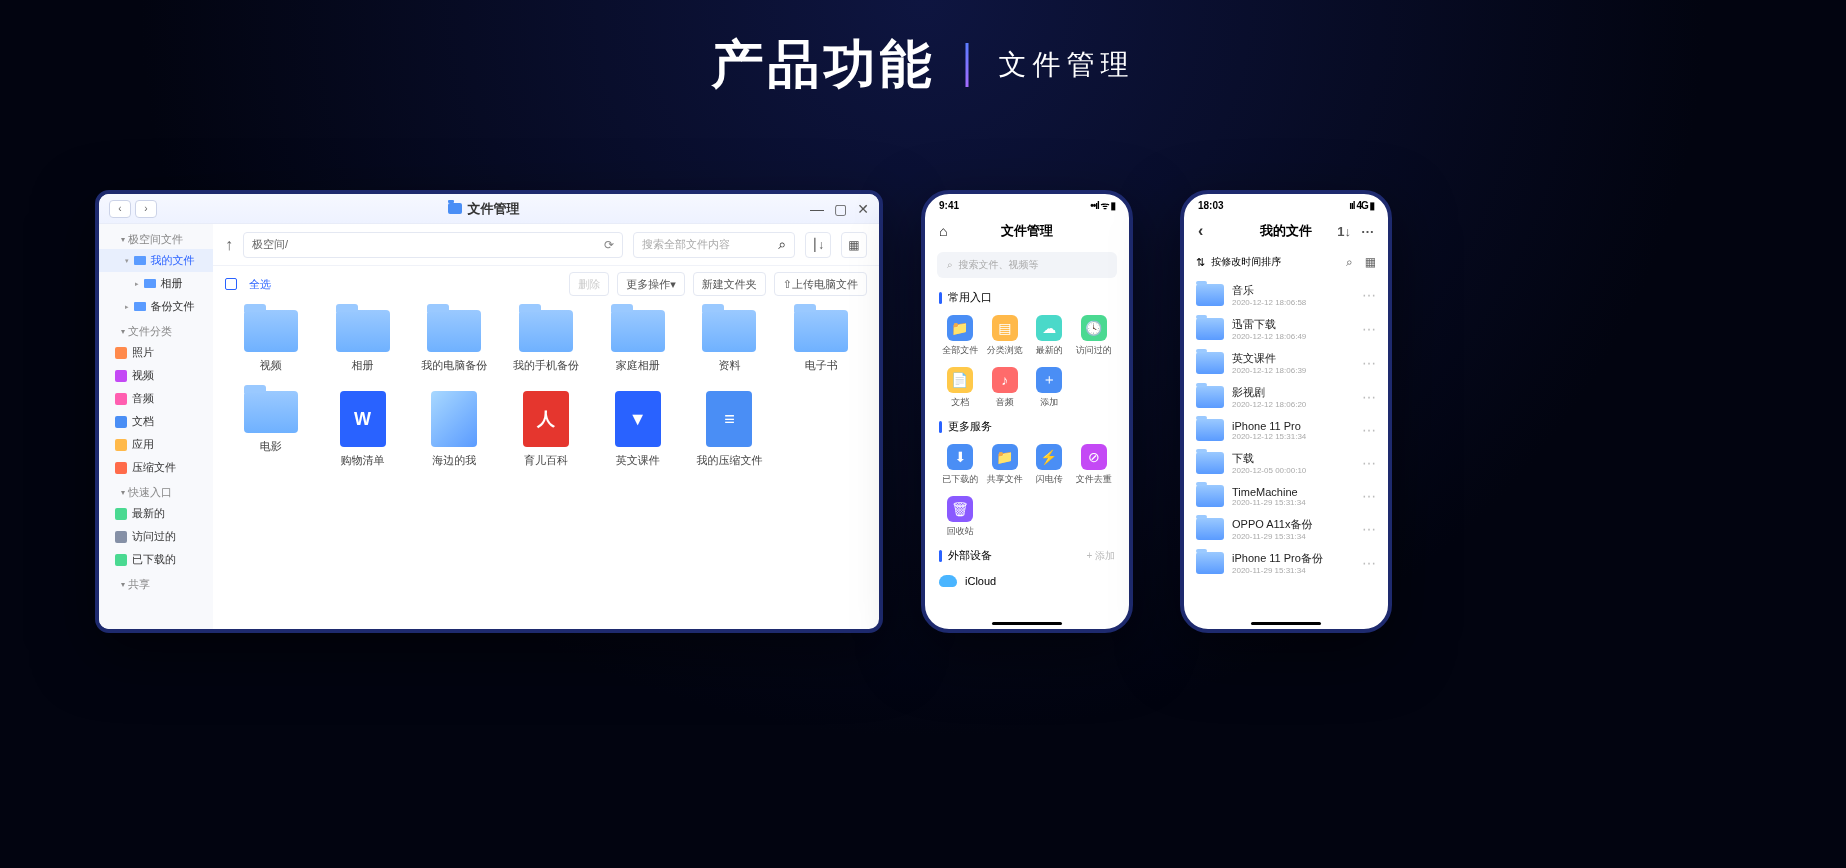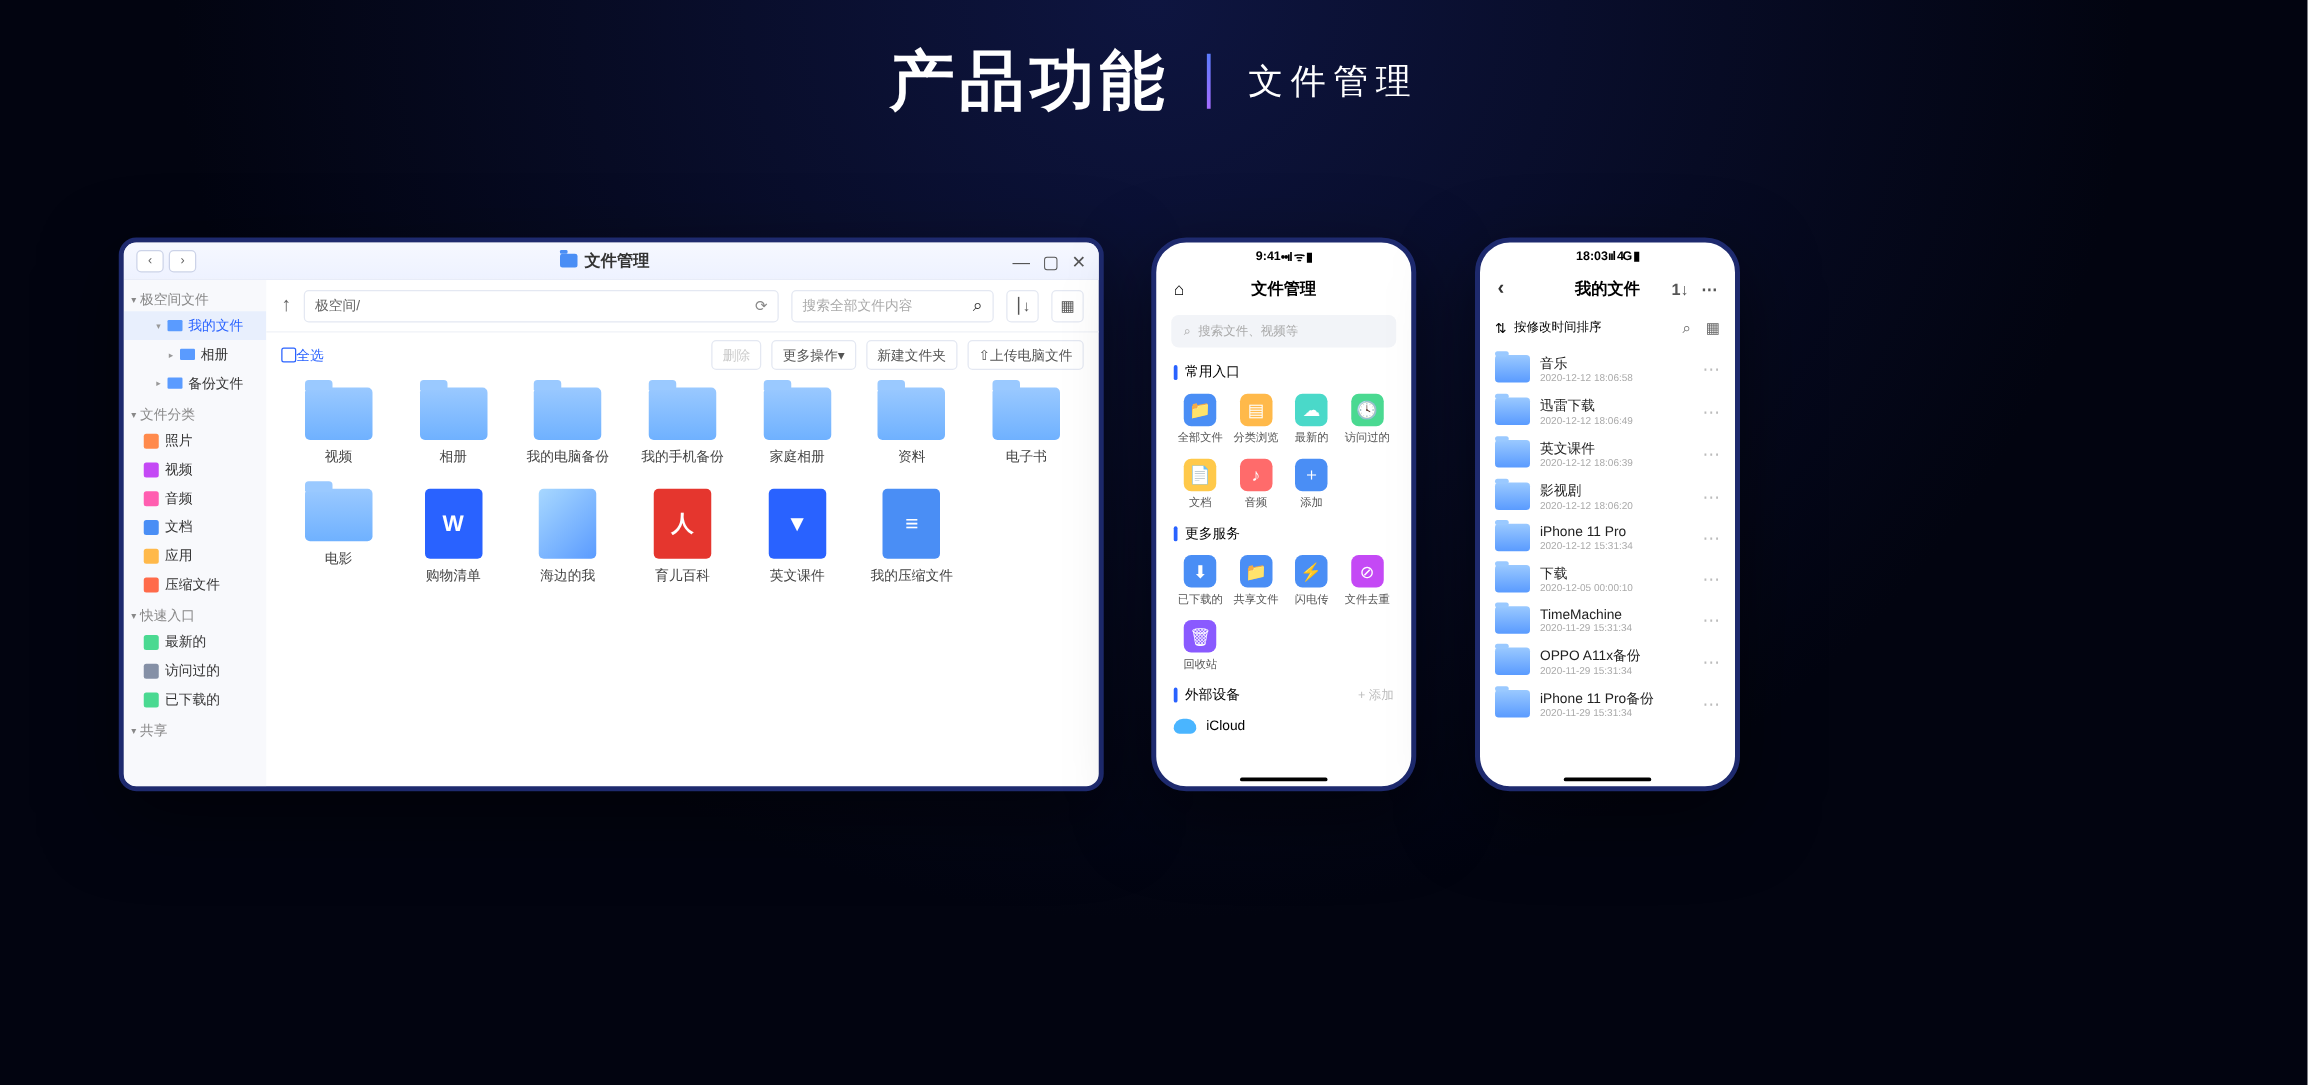--- a/index.html
+++ b/index.html
@@ -14,21 +14,21 @@
 .dt-nav{display:flex;gap:4px}
 .dt-nav button{width:22px;height:18px;border:1px solid #ccd3e8;border-radius:4px;background:#fff;cursor:pointer;font-size:10px;color:#666}
 .dt-center{display:flex;align-items:center;gap:6px;font-size:13px;font-weight:600;color:#333}
 .dt-center .folder-ic{width:14px;height:11px;background:#4a8ef5;border-radius:2px;position:relative}
 .dt-center .folder-ic::before{content:"";position:absolute;top:-3px;left:0;width:6px;height:3px;background:#4a8ef5;border-radius:1px}
 .dt-winctrl{display:flex;gap:10px;font-size:14px;color:#555}
 .dt-winctrl span{cursor:pointer}
 .dt-body{display:flex;height:calc(100% - 30px)}
 .dt-side{width:114px;background:#f8f9fc;overflow:hidden;font-size:11px;padding:6px 0;color:#333}
 .side-group{margin-bottom:4px}
-.side-head{display:flex;align-items:center;gap:3px;padding:2px 6px;color:#888;font-size:11px;cursor:pointer}
+.side-head{display:flex;align-items:center;gap:3px;padding:2px 22px;color:#888;font-size:11px;cursor:pointer}
 .side-head::before{content:"▾";font-size:8px}
 .side-item{display:flex;align-items:center;gap:5px;padding:4px 6px 4px 16px;cursor:pointer;white-space:nowrap}
 .side-item.lv2{padding-left:26px}
 .side-item.lv3{padding-left:36px}
 .side-item.active{background:#e8effd;color:#2962ff}
 .side-item .folder-ic{width:12px;height:9px;background:#5a9bff;border-radius:1px;flex-shrink:0}
 .side-item .tri{font-size:7px;color:#999}
 .side-ic{width:12px;height:12px;border-radius:2px;flex-shrink:0}
 .ic-photo{background:#ff8a4c}
 .ic-video{background:#c449f5}
@@ -41,42 +41,42 @@
 .ic-down{background:#4ad991}
 .dt-main{flex:1;display:flex;flex-direction:column}
 .dt-toolbar{height:42px;display:flex;align-items:center;padding:0 12px;gap:10px;border-bottom:1px solid #f0f2f8}
 .tb-up{font-size:16px;color:#666;cursor:pointer}
 .path{flex:1;height:26px;border:1px solid #e4e8f2;border-radius:4px;display:flex;align-items:center;padding:0 8px;font-size:11px;color:#666}
 .path .refresh{margin-left:auto;font-size:12px;color:#888;cursor:pointer}
 .search{width:162px;height:26px;border:1px solid #e4e8f2;border-radius:4px;display:flex;align-items:center;padding:0 8px;font-size:11px;color:#aaa}
 .search .mag{margin-left:auto;font-size:14px;color:#333}
 .viewbtn{width:26px;height:26px;border:1px solid #e4e8f2;border-radius:4px;display:flex;align-items:center;justify-content:center;font-size:12px;cursor:pointer;color:#555}
 .dt-actions{height:36px;display:flex;align-items:center;padding:0 12px;gap:8px;justify-content:flex-end}
-.checkall{margin-right:auto;display:flex;align-items:center;gap:0;font-size:11px;color:#2962ff;cursor:pointer}
+.checkall{margin-right:auto;display:flex;align-items:center;gap:12px;font-size:11px;color:#2962ff;cursor:pointer}
 .checkall .cb{width:12px;height:12px;border:1px solid #2962ff;border-radius:2px}
 .act{height:24px;padding:0 8px;border:1px solid #e4e8f2;border-radius:4px;font-size:11px;color:#555;display:flex;align-items:center;cursor:pointer;background:#fff}
 .act.disabled{color:#ccc}
 .grid{padding:4px 16px;display:grid;grid-template-columns:repeat(7,1fr);gap:10px 8px}
 .file{display:flex;flex-direction:column;align-items:center;gap:6px;cursor:pointer;padding:4px}
 .file .label{font-size:11px;color:#444;text-align:center;white-space:nowrap}
 .folder{width:54px;height:42px;background:linear-gradient(#9ac9ff,#6fb1ff);border-radius:4px;position:relative}
 .folder::before{content:"";position:absolute;top:-6px;left:0;width:22px;height:8px;background:#9ac9ff;border-radius:3px 3px 0 0}
 .filecard{width:46px;height:56px;border-radius:4px;display:flex;align-items:center;justify-content:center;font-size:18px;font-weight:700;color:#fff}
 .fc-word{background:#2962ff}
 .fc-pdf{background:#e5362e}
 .fc-ppt{background:#2962ff}
 .fc-zip{background:#4a8ef5}
 .fc-img{background:linear-gradient(135deg,#a8d8ff,#5a9bff);position:relative}
 .fc-vid{background:linear-gradient(135deg,#c8a8ff,#8a5aff);position:relative}
 .fc-vid .dur{position:absolute;bottom:2px;right:2px;background:rgba(0,0,0,.6);color:#fff;font-size:8px;padding:1px 3px;border-radius:2px;font-weight:400}
 
 .phone{position:absolute;width:212px;height:443px;background:#fff;border-radius:28px;border:4px solid #1e2a6e;overflow:hidden;box-shadow:0 20px 60px rgba(0,0,0,.5)}
 .phone1{left:921px;top:190px}
 .phone2{left:1180px;top:190px}
-.statusbar{height:22px;display:flex;align-items:center;justify-content:center;padding:0 14px;font-size:10px;font-weight:600;color:#000}
+.statusbar{height:22px;display:flex;align-items:center;justify-content:space-between;padding:0 14px;font-size:10px;font-weight:600;color:#000}
 .statusbar .sig{letter-spacing:-1px}
 .ph-header{height:30px;display:flex;align-items:center;justify-content:center;position:relative;font-size:13px;font-weight:600}
 .ph-header .home{position:absolute;left:14px;font-size:14px;cursor:pointer}
 .ph-header .back{position:absolute;left:14px;font-size:16px;cursor:pointer;color:#333}
 .ph-header .right{position:absolute;right:14px;font-size:13px;cursor:pointer;color:#555;display:flex;gap:10px}
 .ph-search{margin:6px 12px;height:26px;background:#f2f4f8;border-radius:6px;display:flex;align-items:center;padding:0 10px;font-size:10px;color:#aaa;gap:6px}
 .ph-section{padding:6px 14px;display:flex;align-items:center;gap:6px}
 .ph-section .bar{width:3px;height:12px;background:#2962ff;border-radius:2px}
 .ph-section .lbl{font-size:11px;font-weight:400}
 .ph-section .add{margin-left:auto;font-size:10px;color:#bbb;cursor:pointer}

